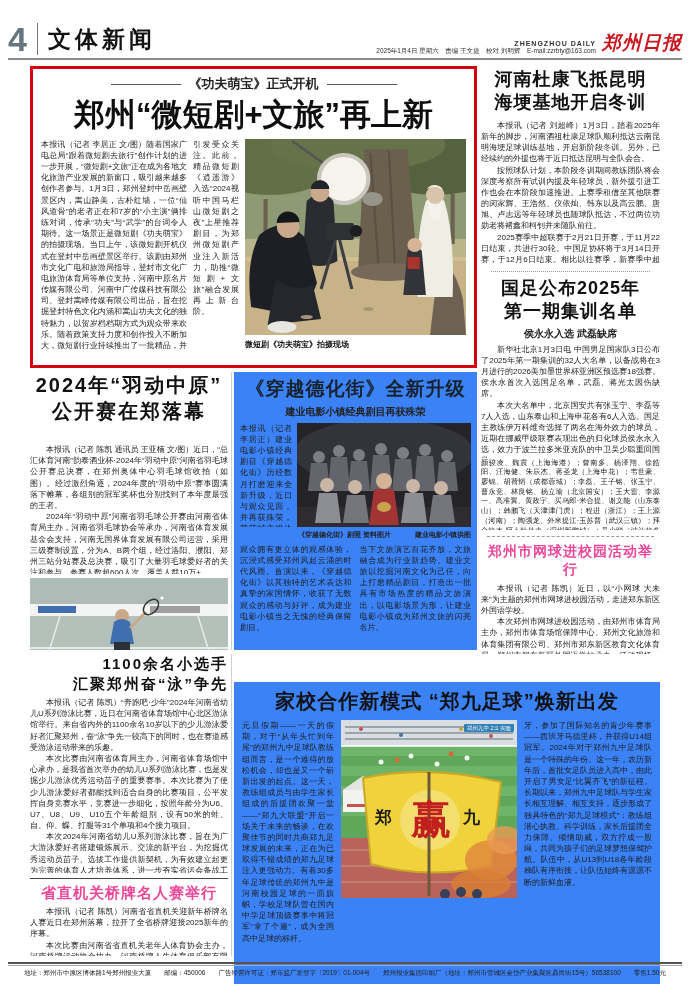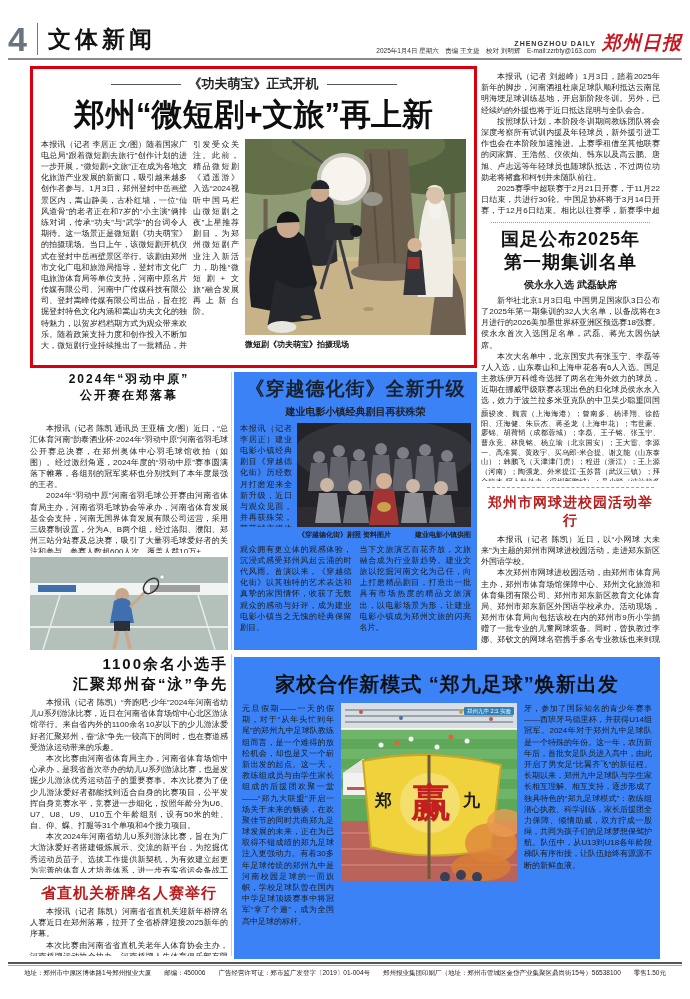--- a/index.html
+++ b/index.html
@@ -22,21 +22,21 @@
   
   #main-box{border:3px solid #d6000f;background:#fff;padding:6px 8px;box-sizing:border-box;}
   .kicker{display:flex;align-items:center;justify-content:center;gap:8px;font-size:13px;font-weight:bold;color:#222;}
   .kicker .kline{height:1px;background:#555;width:70px;}
   #main-headline{font-size:31px;font-weight:900;color:#0e0e0e;text-align:center;letter-spacing:0;margin:4px 0 6px 0;line-height:1.15;}
   .main-row{display:flex;gap:6px;}
   .photo-frame{background:#777;overflow:hidden;position:relative;}
   .caption{font-size:8px;font-weight:bold;color:#111;text-align:left;}
   
   .h2line{font-size:18px;font-weight:bold;text-align:center;line-height:1.3;color:#111;letter-spacing:1px;}
-  .h1line{font-size:14px;font-weight:bold;text-align:center;color:#b91c1c;letter-spacing:1px;}
+  .h1line{font-size:14px;font-weight:bold;text-align:center;color:#ec4899;letter-spacing:1px;}
   .subhead{font-size:10px;font-weight:bold;text-align:center;color:#222;}
   .namelist{font-size:7.2px;line-height:1.35;text-align:justify;color:#1d1d1d;}
   .panel-blue{background:#3b82f6;}
   .caption-row{display:flex;justify-content:space-between;font-size:7px;font-weight:bold;color:#222;}
   
   .score-chip{position:absolute;top:4px;right:3px;background:#2a7db5;color:#fff;
               font-size:5.5px;line-height:1.5;padding:0 3px;border-radius:1px;opacity:.95;}
   .banner-char{position:absolute;font-weight:900;}
   #footer-rules{border-top:2px solid #555;}
   #footer-rules .thin{height:1px;background:#aaa;margin-top:1px;}
@@ -114,20 +114,24 @@
             <ellipse cx="60" cy="178" rx="6" ry="2" fill="#a79473"></ellipse>
           </svg>
         </div>
         <div class="caption" style="margin-top:4px;">微短剧《功夫萌宝》拍摄现场</div>
       </div>
     </div>
   </div>
 
   <div class="abs" style="left:481px;top:66px;width:179px;height:588px;overflow:hidden;">
     <div>
+      <div class="h2line" style="margin-top:2px;">
+        <div>河南杜康飞抵昆明</div>
+        <div>海埂基地开启冬训</div>
+      </div>
       <div class="body-text" style="height:146px;margin-top:5px;">
         <p>本报讯（记者 刘超峰）1月3日，踏着2025年新年的脚步，河南酒祖杜康足球队顺利抵达云南昆明海埂足球训练基地，开启新阶段冬训。另外，已经续约的外援也将于近日抵达昆明与全队会合。</p>
         <p>按照球队计划，本阶段冬训期间教练团队将会深度考察所有试训内援及年轻球员，新外援引进工作也会在本阶段加速推进。上赛季租借至其他联赛的闵家辉、王浩然、仪依灿、韩东以及高云鹏、唐旭、卢志远等年轻球员也随球队抵达，不过两位功勋老将褚鑫和柯钊并未随队前往。</p>
         <p>2025赛季中超联赛于2月21日开赛，于11月22日结束，共进行30轮。中国足协杯将于3月14日开赛，于12月6日结束。相比以往赛季，新赛季中超开赛时间提前、结束时间延后，这样的赛程安排更有利于合理调配国家队集训备战时间和联赛运行时间。</p>
 
       </div>
     </div>
     <div class="divider-dot" style="margin:5px 10px;"></div>
     <div>
       <div class="h2line">
@@ -147,21 +151,21 @@
       <div class="h1line">郑州市网球进校园活动举行</div>
       <div class="body-text" style="height:112px;margin-top:4px;">
         <p>本报讯（记者 陈凯）近日，以“小网球 大未来”为主题的郑州市网球进校园活动，走进郑东新区外国语学校。</p>
         <p>本次郑州市网球进校园活动，由郑州市体育局主办，郑州市体育场馆保障中心、郑州文化旅游和体育集团有限公司、郑州市郑东新区教育文化体育局、郑州市郑东新区外国语学校承办。活动现场，郑州市体育局向包括该校在内的郑州市9所小学捐赠了一批专业的儿童网球装备。同时，曾执教过李娜、郑钦文的网球名宿携手多名专业教练也来到现场，为孩子们送上了干货满满的网球实战训练课，点亮他们的网球梦想。</p>
 
       </div>
     </div>
   </div>
 
   <div class="abs" style="left:30px;top:372px;width:198px;height:278px;overflow:hidden;">
-    <div class="h2line" style="font-size:12px;letter-spacing:2px;">
+    <div class="h2line" style="font-size:20px;letter-spacing:2px;">
       <div>2024年“羽动中原”</div>
       <div>公开赛在郑落幕</div>
     </div>
     <div class="body-text" style="height:130px;margin-top:20px;">
       <p>本报讯（记者 陈凯 通讯员 王亚楠 文/图）近日，“总汇体育河南”韵泰酒业杯·2024年“羽动中原”河南省羽毛球公开赛总决赛，在郑州奥体中心羽毛球馆收拍（如图）。经过激烈角逐，2024年度的“羽动中原”赛事圆满落下帷幕，各组别的冠军奖杯也分别找到了本年度最强的王者。</p>
       <p>2024年“羽动中原”河南省羽毛球公开赛由河南省体育局主办，河南省羽毛球协会等承办，河南省体育发展基金会支持，河南无国界体育发展有限公司运营，采用三级赛制设置，分为A、B两个组，经过洛阳、濮阳、郑州三站分站赛及总决赛，吸引了大量羽毛球爱好者的关注和参与，参赛人数超600人次，覆盖人群10万+。</p>
 
     </div>
     <div class="photo-frame" style="width:198px;height:96px;margin-top:4px;">
       <svg width="100%" height="100%" viewBox="0 0 198 96" preserveAspectRatio="none">
@@ -258,21 +262,21 @@
       <div class="h1line" style="font-size:15px;">省直机关桥牌名人赛举行</div>
       <div class="body-text" style="height:62px;margin-top:3px;">
         <p>本报讯（记者 陈凯）河南省省直机关迎新年桥牌名人赛近日在郑州落幕，拉开了全省桥牌迎接2025新年的序幕。</p>
         <p>本次比赛由河南省省直机关老年人体育协会主办，河南桥牌运动协会协办，河南桥牌人生体育俱乐部有限公司承办。比赛项目为双人赛，共进行8轮，每轮3副牌，共打24副牌。参赛的36对选手中不乏全省桥牌比赛前三名获得者，可谓高手云集。</p>
 
       </div>
     </div>
   </div>
 
   <div class="abs hairline-v" style="left:231px;top:654px;height:302px;"></div>
-  <div class="abs panel-blue" style="left:234px;top:657px;width:426px;height:302px;padding:14px 8px;box-sizing:border-box;overflow:hidden;">
+  <div class="abs panel-blue" style="left:234px;top:682px;width:426px;height:302px;padding:6px 8px;box-sizing:border-box;overflow:hidden;">
     <div class="h2line" style="font-size:20px;">家校合作新模式 “郑九足球”焕新出发</div>
     <div style="display:flex;gap:7px;margin-top:6px;">
       <div class="body-text" style="width:92px;height:258px;">元旦假期——一天的假期，对于“从年头忙到年尾”的郑州九中足球队教练组而言，是一个难得的放松机会，却也是又一个崭新出发的起点。这一天，教练组成员与由学生家长组成的后援团欢聚一堂——“郑九大联盟”开启一场关于未来的畅谈，在欢聚佳节的同时共商郑九足球发展的未来，正在为已取得不错成绩的郑九足球注入更强动力。有着30多年足球传统的郑州九中是河南校园足球的一面旗帜，学校足球队曾在国内中学足球顶级赛事中将冠军“拿了个遍”，成为全国高中足球的标杆。</div>
       <div style="width:176px;display:flex;flex-direction:column;">
         <div class="photo-frame" style="width:176px;height:178px;">
           <svg width="100%" height="100%" viewBox="0 0 176 178" preserveAspectRatio="none">
             <rect width="176" height="178" fill="#5fa85a"></rect>
             <rect width="176" height="26" fill="#d9dee3"></rect>
             <g fill="#9aa5b0">
                 <rect x="4" y="6" width="168" height="2"></rect>

